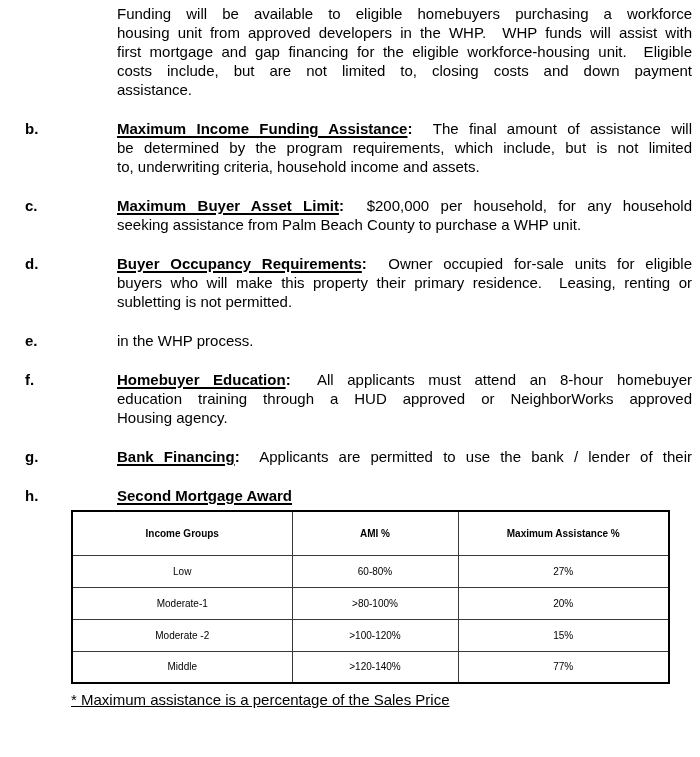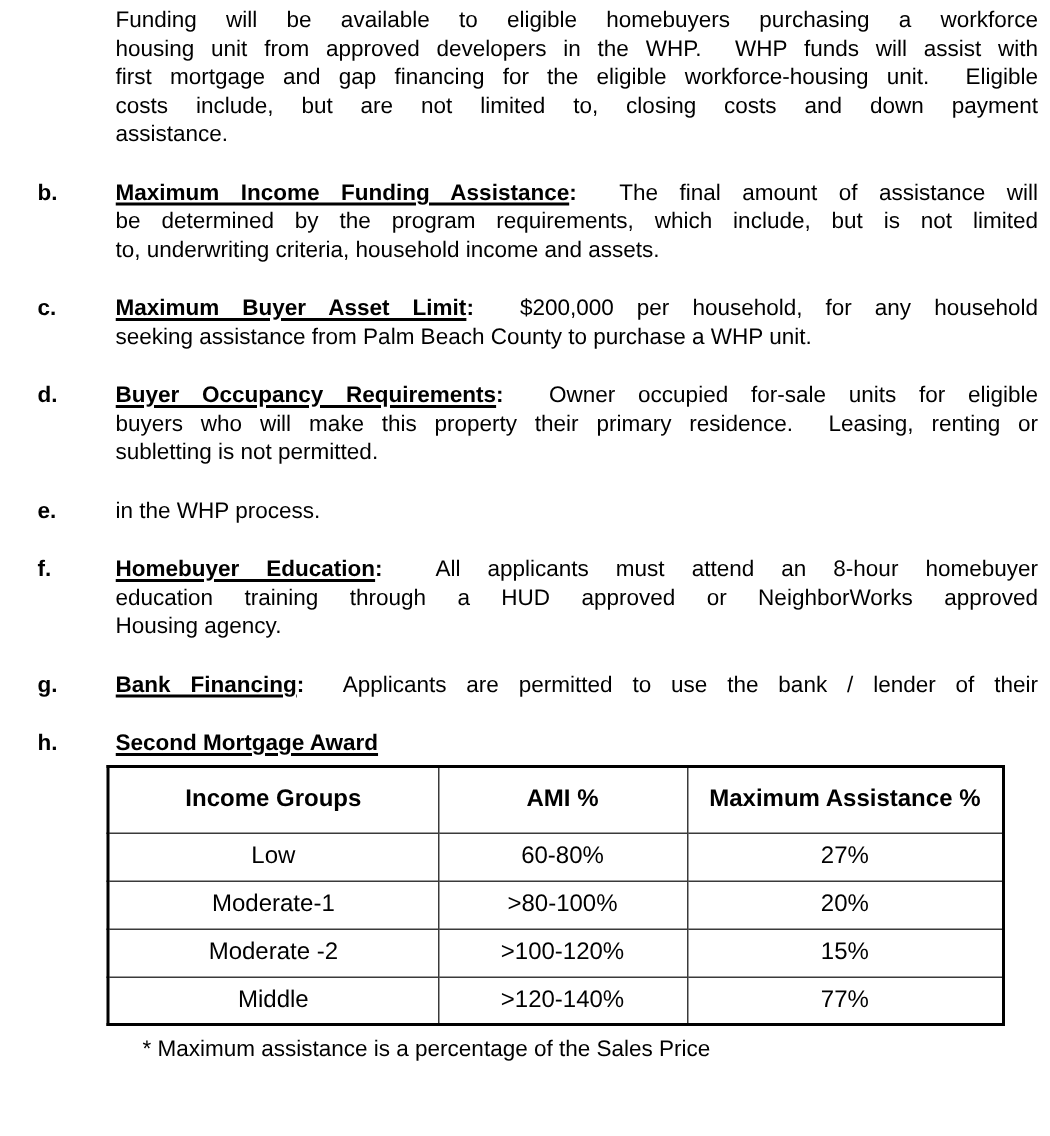--- a/index.html
+++ b/index.html
@@ -7,21 +7,21 @@
   body {
     width: 700px; height: 757px;
     background: #ffffff; color: #000000;
     font-family: "Liberation Sans", "DejaVu Sans", sans-serif;
     font-size: 15px;
     overflow: hidden;
   }
   .page { padding-top: 4px; }
 
   
-  .line { height: 19px; line-height: 19px; overflow: hidden; white-space: nowrap; }
+  .line { height: 19px; line-height: 19px; overflow: hidden; white-space: nowrap; margin-left: 40px; }
   .line.j { text-align: justify; white-space: normal; }
   .line.j::after { content: ""; display: inline-block; width: 100%; height: 0; }
 
   .intro { margin-left: 77px; width: 615px; }
 
   .section { display: flex; margin-left: 25px; margin-top: 20px; }
   .slabel { width: 52px; font-weight: 700; line-height: 19px; }
   .scontent { width: 615px; }
   .sheading {
     font-weight: 700;
@@ -36,26 +36,26 @@
     border-collapse: collapse;
     table-layout: fixed;
     width: 597px;
     border: 2px solid #000000;
   }
   th, td {
     border: 1px solid #3a3a3a;
     text-align: center;
     vertical-align: middle;
     padding: 0;
-    font-size: 16px;
+    font-size: 10px;
   }
   th { height: 44px; font-weight: 700; }
   td { height: 32px; font-weight: 400; }
 
-  .footnote { margin-left: 95px; margin-top: 6px; height: 19px; line-height: 19px; }
+  .footnote { margin-left: 71px; margin-top: 6px; height: 19px; line-height: 19px; text-decoration: underline; }
 </style>
 </head>
 <body>
 
 <div class="page">
 
   <div class="intro" id="intro">
       <div class="line j">Funding will be available to eligible homebuyers purchasing a workforce</div>
       <div class="line j">housing unit from approved developers in the WHP.&nbsp; WHP funds will assist with</div>
       <div class="line j">first mortgage and gap financing for the eligible workforce-housing unit.&nbsp; Eligible</div>

